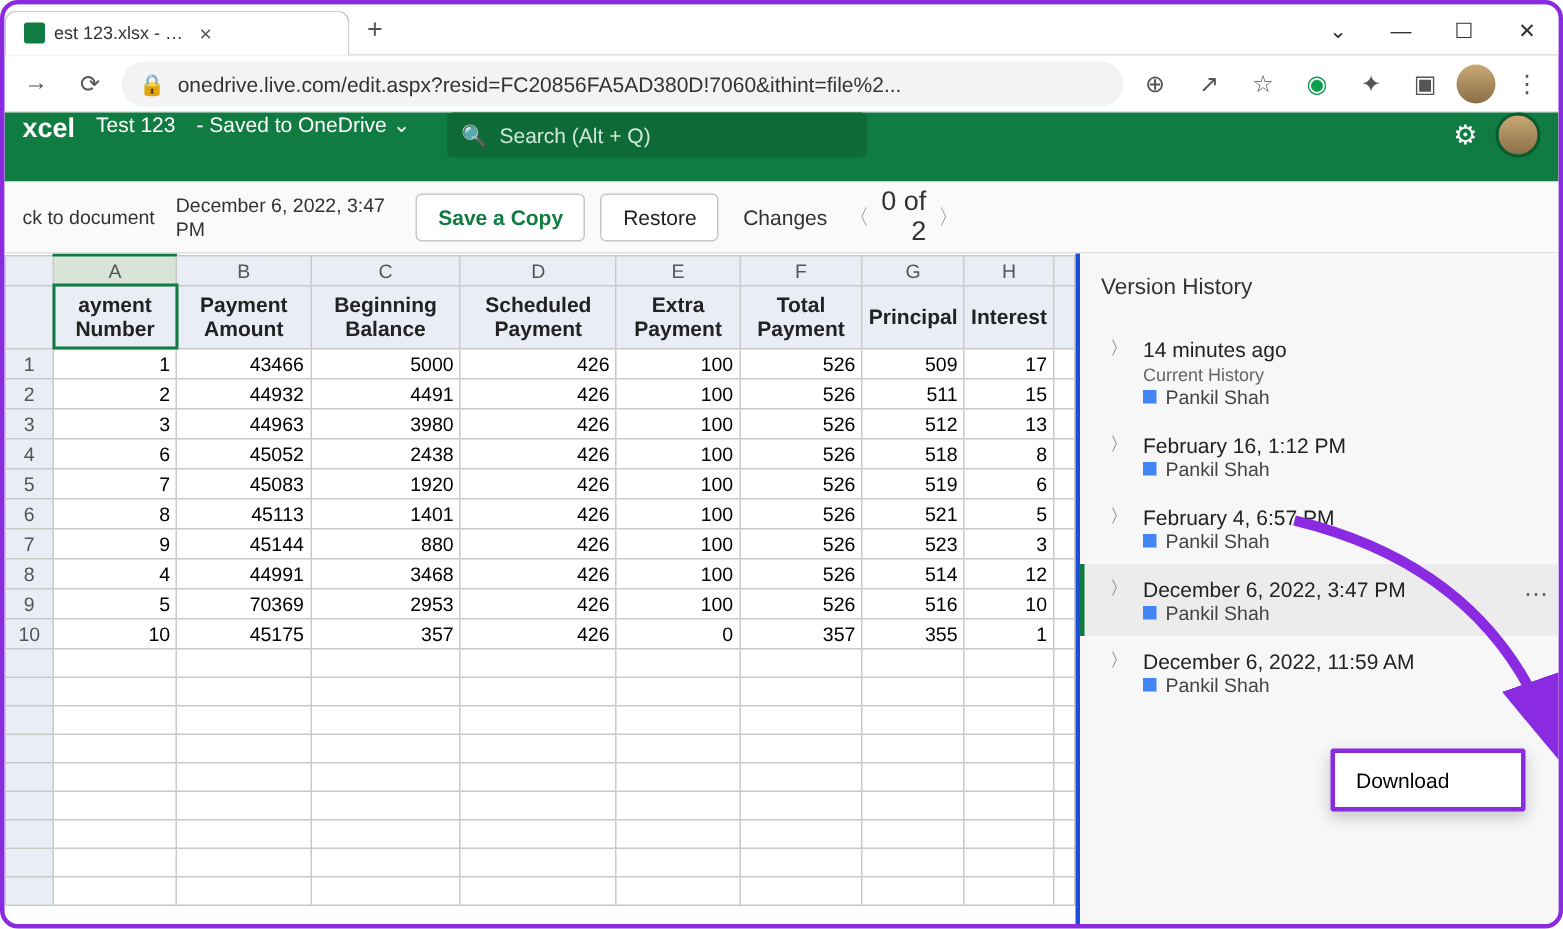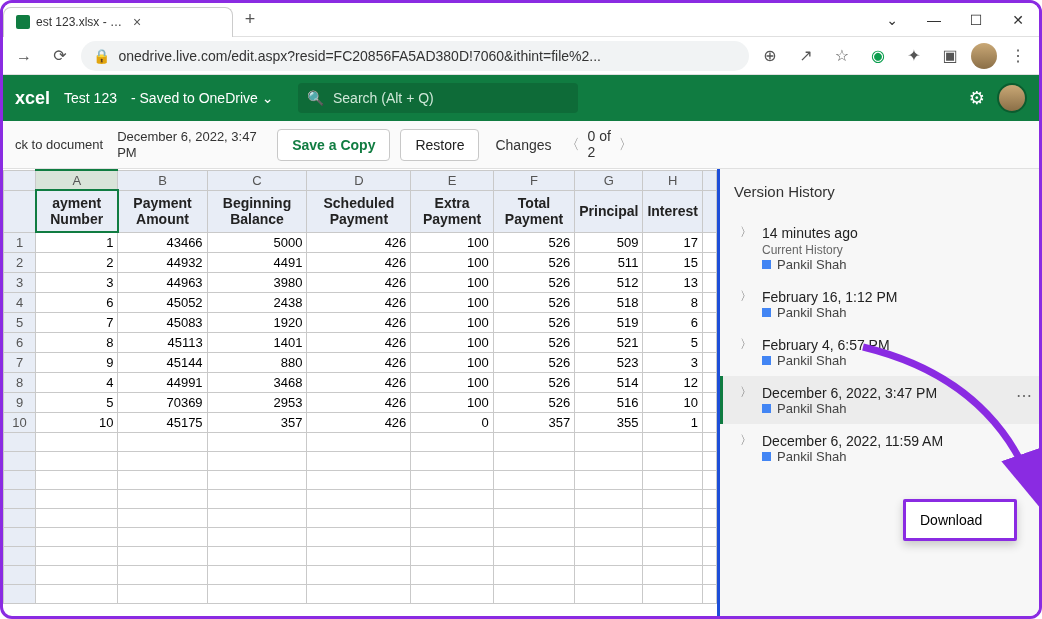--- a/index.html
+++ b/index.html
@@ -11,37 +11,37 @@
 .tab .x{margin-left:8px;color:#555;font-size:14px}
 .newtab{width:26px;height:26px;display:flex;align-items:center;justify-content:center;font-size:18px;color:#555;margin-left:4px}
 .wincontrols{margin-left:auto;display:flex}
 .wincontrols div{width:42px;height:30px;display:flex;align-items:center;justify-content:center;font-size:14px;color:#333}
 .addrbar{height:38px;display:flex;align-items:center;padding:0 6px;gap:6px;border-bottom:1px solid #e0e0e0}
 .navbtn{width:30px;height:30px;display:flex;align-items:center;justify-content:center;color:#555;border-radius:50%}
 .omnibox{flex:1;height:30px;background:#f1f3f4;border-radius:15px;display:flex;align-items:center;padding:0 12px;font-size:14px;color:#333;gap:8px}
 .omnibox .lock{color:#555}
 .ext{width:30px;height:30px;display:flex;align-items:center;justify-content:center;color:#555;font-size:16px}
 .avatar{width:26px;height:26px;border-radius:50%;background:linear-gradient(#c9a876,#8b6f47)}
-.excel-hdr{height:46px;background:#107c41;display:flex;align-items:center;padding:17px 12px;color:#fff;gap:14px}
+.excel-hdr{height:46px;background:#107c41;display:flex;align-items:flex-start;padding:0 12px;color:#fff;gap:14px}
 .brand{font-size:18px;font-weight:600}
 .docname{font-size:14px}
 .saved{font-size:14px;display:flex;align-items:center;gap:4px}
 .searchbox{margin-left:10px;flex:0 0 280px;height:30px;background:#0e6b38;border-radius:4px;display:flex;align-items:center;padding:0 10px;color:#cfe8d9;font-size:14px;gap:8px}
 .hdr-right{margin-left:auto;display:flex;align-items:center;gap:12px}
 .gear{font-size:18px}
 .hdr-av{width:30px;height:30px;border-radius:50%;background:linear-gradient(#c9a876,#8b6f47);border:2px solid #0a5c2f}
 .toolbar{height:48px;display:flex;align-items:center;padding:0 8px;gap:10px;border-bottom:1px solid #e0e0e0;background:#fafafa}
 .tb-left{font-size:13px;color:#333;padding:0 4px}
 .tb-date{font-size:13px;color:#333;line-height:1.2;max-width:150px}
 .btn{height:32px;padding:0 14px;border:1px solid #c8c8c8;border-radius:4px;background:#fff;font-size:14px;color:#222;display:flex;align-items:center}
 .btn.primary{color:#107c41;font-weight:600}
 .changes{font-size:14px;color:#333;margin-left:6px}
 .pager{display:flex;align-items:center;gap:4px;font-size:14px;color:#333}
 .pager .chev{color:#888;font-size:14px;padding:0 4px}
-.pager .num{text-align:left;font-size:14px;line-height:1.1}
+.pager .num{text-align:right;font-size:18px;line-height:1.1}
 .content{display:flex;height:calc(100% - 34px - 38px - 46px - 48px)}
 .sheet{flex:1;overflow:hidden;position:relative}
 .grid{border-collapse:collapse;font-size:14px;color:#000;width:100%}
 .grid th.colh{background:#e8edf6;border:1px solid #c9c9c9;font-weight:400;color:#555;height:20px;font-size:13px}
 .grid th.colh.sel{background:#d9e4d9;border-top:2px solid #107c41}
 .grid td.rowh{background:#e8edf6;border:1px solid #c9c9c9;text-align:center;width:32px;color:#555;font-size:13px}
 .grid td{border:1px solid #c9c9c9;padding:2px 4px;height:19px;text-align:right;font-size:13px}
 .grid tr.hdr td{background:#e8edf6;font-weight:600;text-align:center;font-size:14px;line-height:1.15;padding:4px 4px;color:#222;height:42px;vertical-align:middle}
 .grid tr.hdr td.sel{outline:2px solid #107c41;outline-offset:-1px}
 .vh-panel{width:322px;background:#f7f7f7;border-left:3px solid #1d4ed8;padding:14px 14px 0 14px;position:relative}
@@ -50,21 +50,21 @@
 .toggle{width:38px;height:18px;background:#107c41;border-radius:9px;position:relative}
 .toggle::after{content:'';position:absolute;right:2px;top:2px;width:14px;height:14px;background:#fff;border-radius:50%}
 .ver{padding:8px 0 8px 6px;position:relative}
 .ver .row1{display:flex;align-items:center;gap:10px;font-size:14px;color:#222}
 .ver .chev{color:#666;font-size:12px}
 .ver .sub{font-size:12px;color:#666;margin-left:22px;margin-top:2px}
 .ver .who{font-size:13px;color:#444;margin-left:22px;margin-top:0;display:flex;align-items:center;gap:6px}
 .ver .sq{width:9px;height:9px;background:#4285f4}
 .ver.sel{background:#ececec;border-left:3px solid #107c41;margin-left:-14px;padding-left:17px;margin-right:-14px;padding-right:14px}
 .ver .more{position:absolute;right:6px;top:10px;color:#666;font-size:16px;letter-spacing:1px}
-.dl-pop{position:absolute;right:22px;top:330px;width:114px;background:#fff;border:1px solid #ccc;box-shadow:0 4px 10px rgba(0,0,0,0.2);padding:10px 14px;font-size:14px;z-index:5;border:3px solid #8a2be2;border-radius:2px}
+.dl-pop{position:absolute;right:22px;top:330px;width:130px;background:#fff;border:1px solid #ccc;box-shadow:0 4px 10px rgba(0,0,0,0.2);padding:10px 14px;font-size:14px;z-index:5;border:3px solid #8a2be2;border-radius:2px}
 .arrow{position:absolute;z-index:6;pointer-events:none}
 .arrow svg{overflow:visible}
 </style>
 </head>
 <body>
 
 <div class="titlebar">
   <div class="tab">
     <div class="fav"></div>
     <span>est 123.xlsx - Microsoft Excel On</span>

